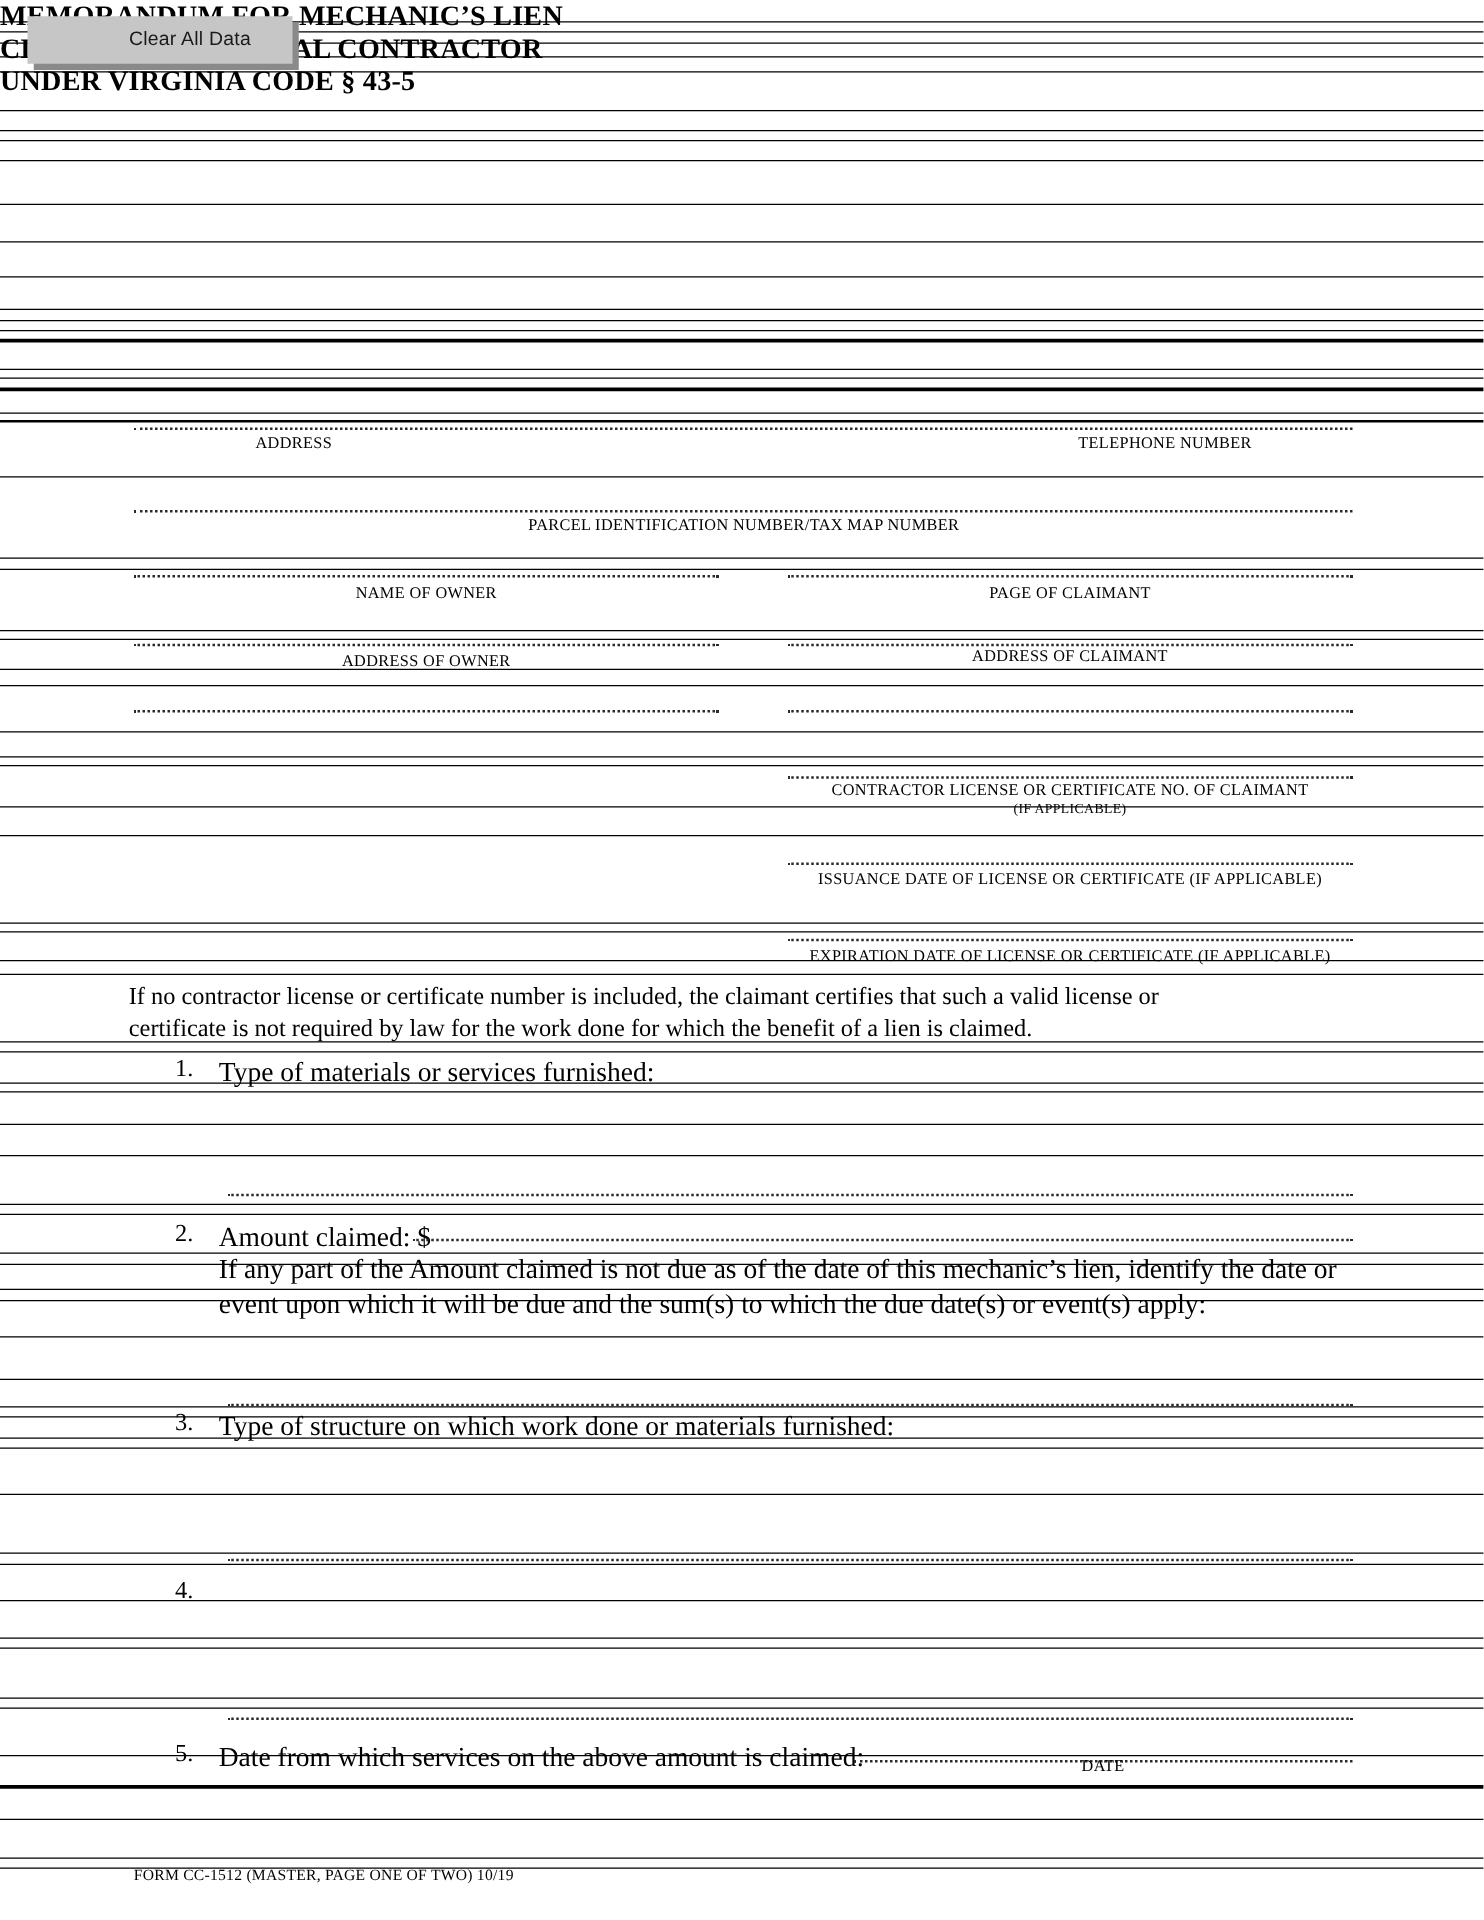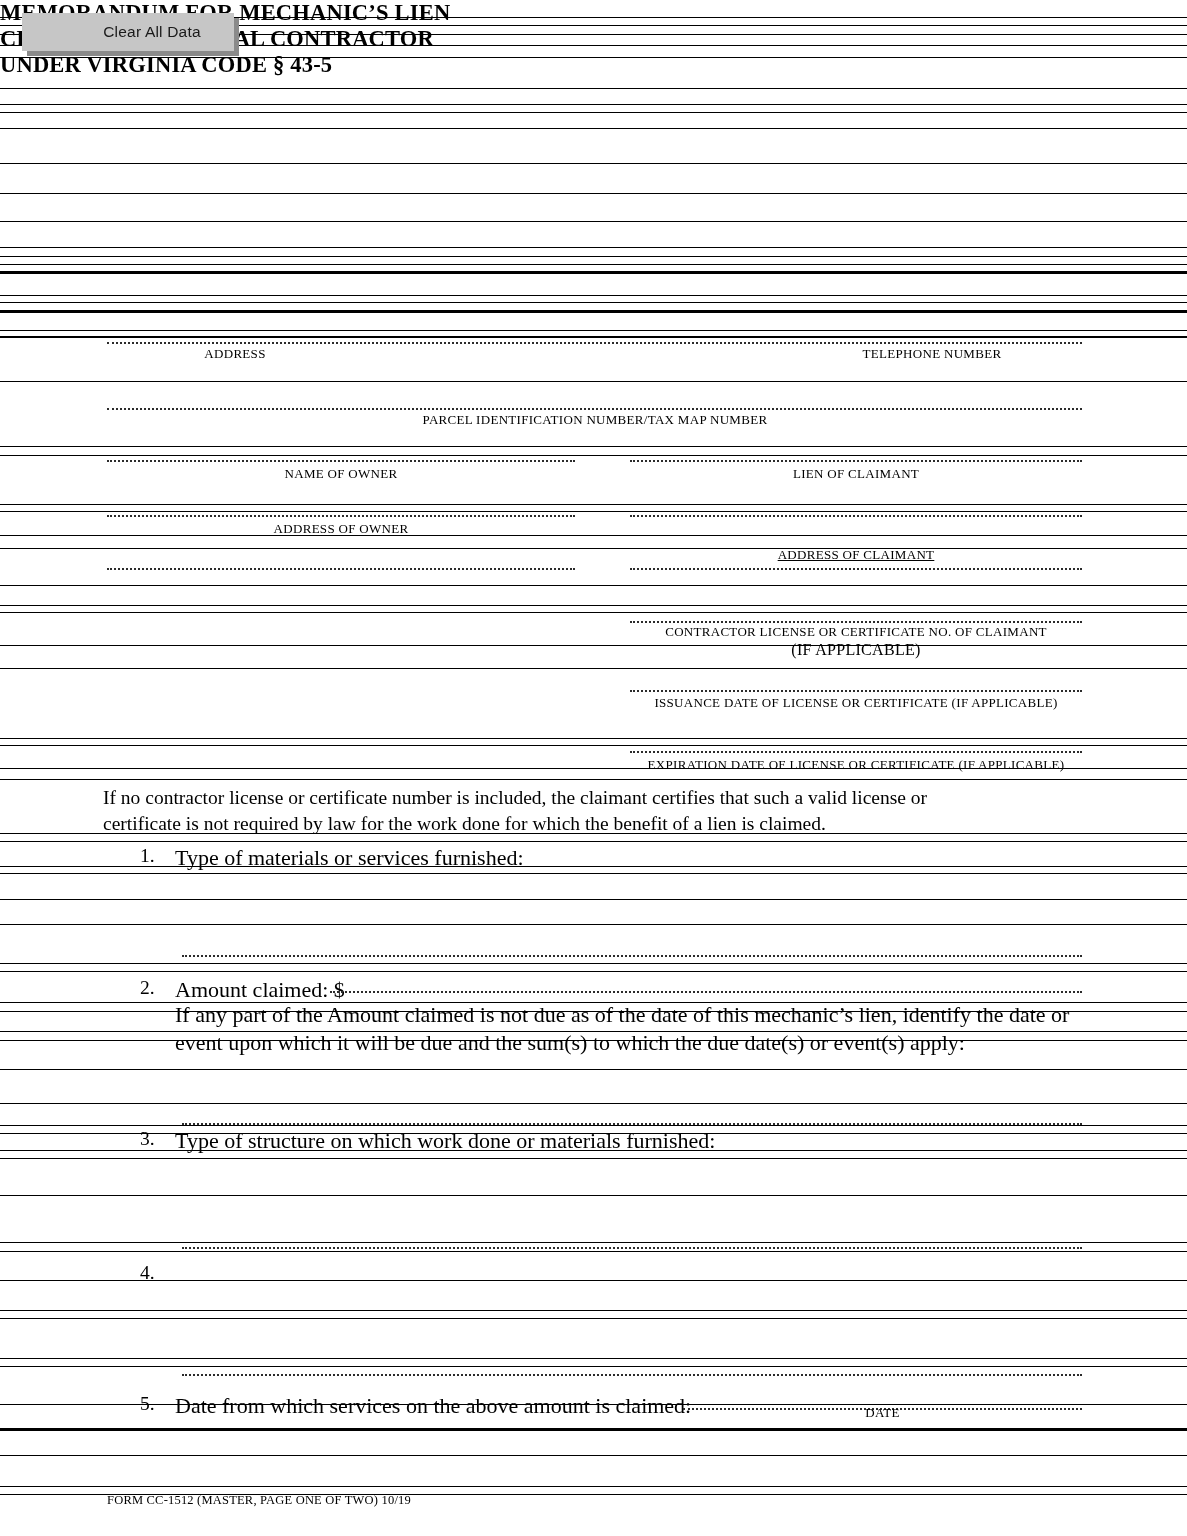--- a/index.html
+++ b/index.html
@@ -90,21 +90,21 @@
 
   .fieldlabel {
     position: absolute;
     font-family: "Liberation Serif", "DejaVu Serif", serif;
     font-size: 13px;
     letter-spacing: 0.3px;
     white-space: nowrap;
     text-align: center;
   }
   .fieldlabel.small {
-    font-size: 16px;
+    font-size: 11px;
   }
 
   .bodytext {
     position: absolute;
     font-family: "Liberation Serif", "DejaVu Serif", serif;
     font-size: 19.5px;
     line-height: 28px;
     white-space: nowrap;
   }
 
@@ -238,28 +238,28 @@
 
     <div class="dotrule" style="left:107px; top:408px; width:975px;"></div>
     <input class="fillinput" style="left: 110px; top: 387px; width: 970px; height: 20px;" placeholder="">
     <div class="fieldlabel" style="left:345px; top:412px; width:500px;">PARCEL IDENTIFICATION NUMBER/TAX MAP NUMBER</div>
 
     <div class="dotrule" style="left:107px; top:460px; width:468px;"></div>
     <div class="dotrule" style="left:630px; top:460px; width:452px;"></div>
     <input class="fillinput" style="left: 110px; top: 439px; width: 462px; height: 20px;" placeholder="">
     <input class="fillinput" style="left: 633px; top: 439px; width: 446px; height: 20px;" placeholder="">
     <div class="fieldlabel" style="left:107px; top:466px; width:468px;">NAME OF OWNER</div>
-    <div class="fieldlabel" style="left:630px; top:466px; width:452px;">LIEN OF CLAIMANT</div>
+    <div class="fieldlabel" style="left:630px; top:466px; width:452px;">PAGE OF CLAIMANT</div>
 
     <div class="dotrule" style="left:107px; top:515px; width:468px;"></div>
     <div class="dotrule" style="left:630px; top:515px; width:452px;"></div>
     <input class="fillinput" style="left: 110px; top: 494px; width: 462px; height: 20px;" placeholder="">
     <input class="fillinput" style="left: 633px; top: 494px; width: 446px; height: 20px;" placeholder="">
     <div class="fieldlabel" style="left:107px; top:521px; width:468px;">ADDRESS OF OWNER</div>
-    <div class="fieldlabel" style="left:630px; top:547px; width:452px;text-decoration:underline;">ADDRESS OF CLAIMANT</div>
+    <div class="fieldlabel" style="left:630px; top:517px; width:452px;">ADDRESS OF CLAIMANT</div>
 
     <div class="dotrule" style="left:107px; top:568px; width:468px;"></div>
     <div class="dotrule" style="left:630px; top:568px; width:452px;"></div>
     <input class="fillinput" style="left: 110px; top: 547px; width: 462px; height: 20px;" placeholder="">
     <input class="fillinput" style="left: 633px; top: 547px; width: 446px; height: 20px;" placeholder="">
 
     <div class="dotrule" style="left:630px; top:621px; width:452px;"></div>
     <input class="fillinput" style="left: 633px; top: 600px; width: 446px; height: 20px;" placeholder="">
     <div class="fieldlabel" style="left:630px; top:624px; width:452px;">CONTRACTOR LICENSE OR CERTIFICATE NO. OF CLAIMANT</div>
     <div class="fieldlabel small" style="left:630px; top:641px; width:452px;">(IF APPLICABLE)</div>

